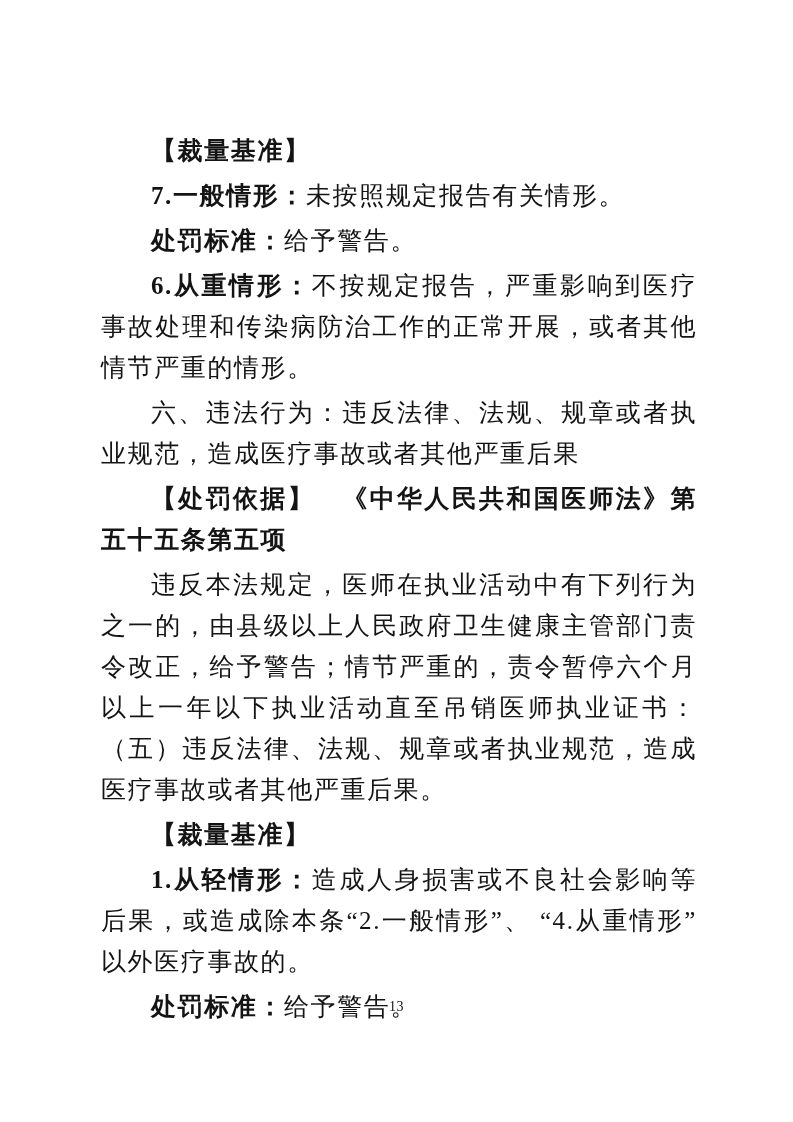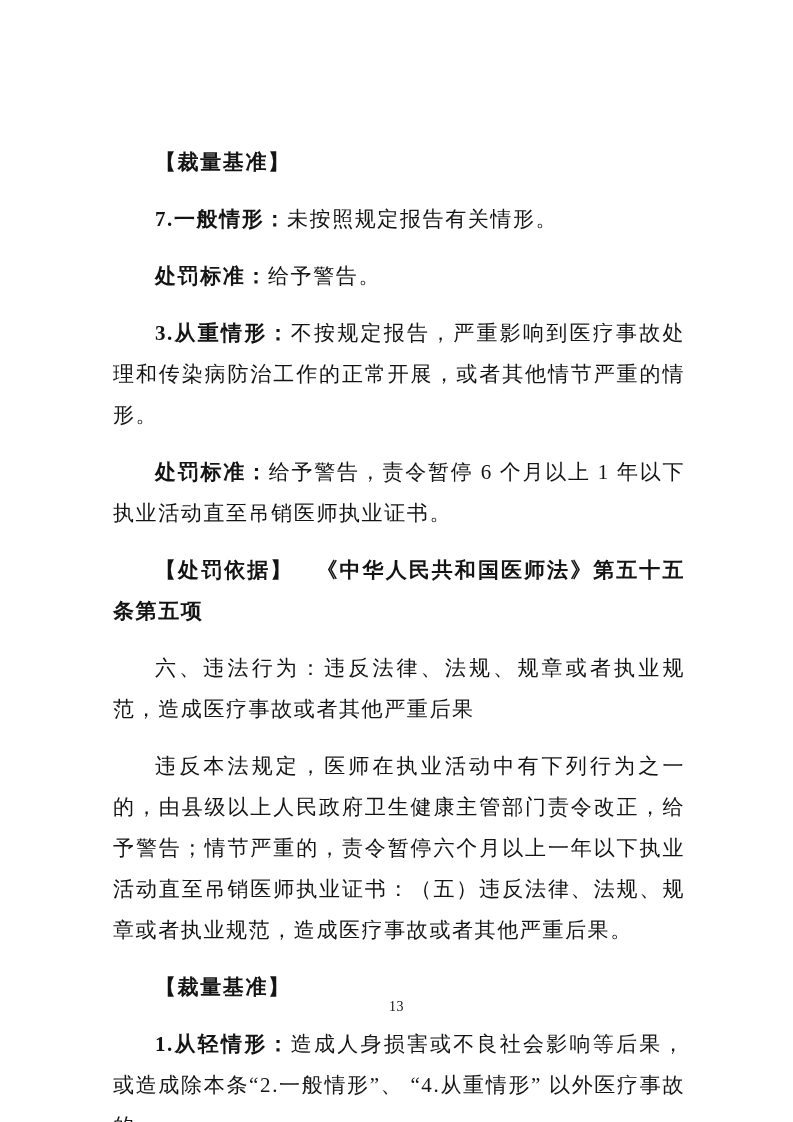--- a/index.html
+++ b/index.html
@@ -16,22 +16,22 @@
     font-family: "Liberation Serif", "DejaVu Serif", serif;
     overflow: hidden;
   }
   .content {
     position: absolute;
     left: 97px;
     top: 126px;
     width: 604px;
   }
   .para {
-    margin: 16px;
-    font-size: 21px;
+    margin: 4px;
+    font-size: 25px;
     line-height: 41px;
     letter-spacing: 1.6px;
     text-align: justify;
     text-indent: 2em;
     word-break: break-all;
   }
   .para .lead {
     font-weight: 700;
   }
   .footer {
@@ -50,27 +50,26 @@
 
 <div class="page">
   <div class="content">
 
     <p class="para"><span class="lead">【裁量基准】</span><span></span></p>
 
     <p class="para"><span class="lead">7.一般情形：</span><span>未按照规定报告有关情形。</span></p>
 
     <p class="para"><span class="lead">处罚标准：</span><span>给予警告。</span></p>
 
-    <p class="para"><span class="lead">3.从重情形：</span><span>不按规定报告，严重影响到医疗事故处理和传染病防治工作的正常开展，或者其他情节严重的情形。</span></p>
+    <p class="para"><span class="lead">6.从重情形：</span><span>不按规定报告，严重影响到医疗事故处理和传染病防治工作的正常开展，或者其他情节严重的情形。</span></p>
 
-    <p class="para"><span class="lead">处罚标准：</span><span>给予警告，责令暂停 6 个月以上 1 年以下执业活动直至吊销医师执业证书。</span></p>
+
+    <p class="para"><span class="lead"></span><span>六、违法行为：违反法律、法规、规章或者执业规范，造成医疗事故或者其他严重后果</span></p>
 
     <p class="para"><span class="lead">【处罚依据】　《中华人民共和国医师法》第五十五条第五项</span><span></span></p>
-
-    <p class="para"><span class="lead"></span><span>六、违法行为：违反法律、法规、规章或者执业规范，造成医疗事故或者其他严重后果</span></p>
 
     <p class="para"><span class="lead"></span><span>违反本法规定，医师在执业活动中有下列行为之一的，由县级以上人民政府卫生健康主管部门责令改正，给予警告；情节严重的，责令暂停六个月以上一年以下执业活动直至吊销医师执业证书：（五）违反法律、法规、规章或者执业规范，造成医疗事故或者其他严重后果。</span></p>
 
     <p class="para"><span class="lead">【裁量基准】</span><span></span></p>
 
     <p class="para"><span class="lead">1.从轻情形：</span><span>造成人身损害或不良社会影响等后果，或造成除本条“2.一般情形”、 “4.从重情形” 以外医疗事故的。</span></p>
 
     <p class="para"><span class="lead">处罚标准：</span><span>给予警告。</span></p>
 
 

